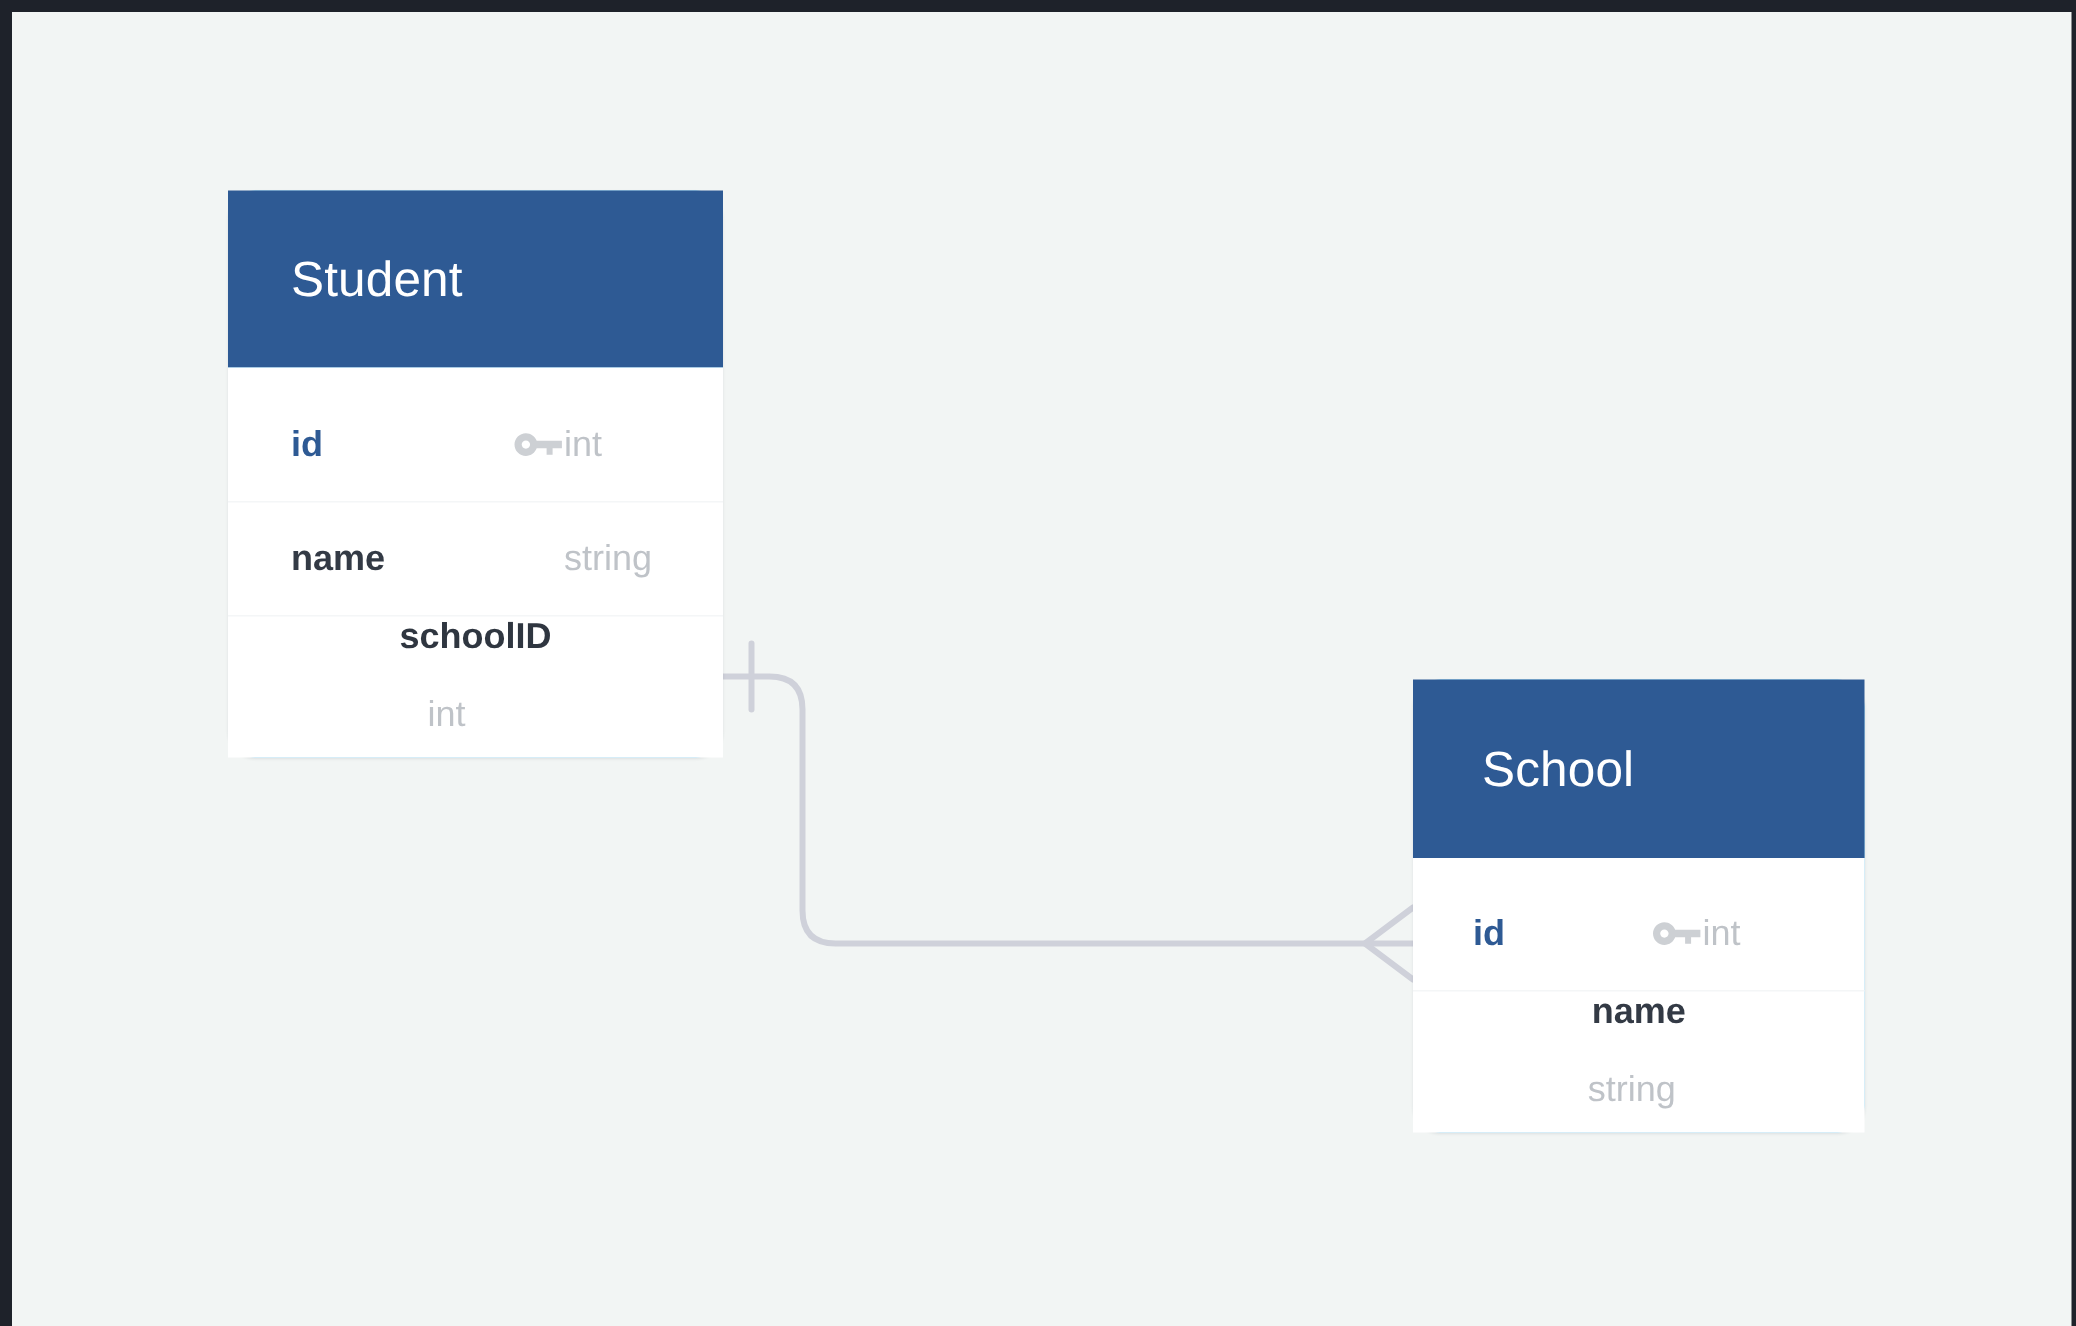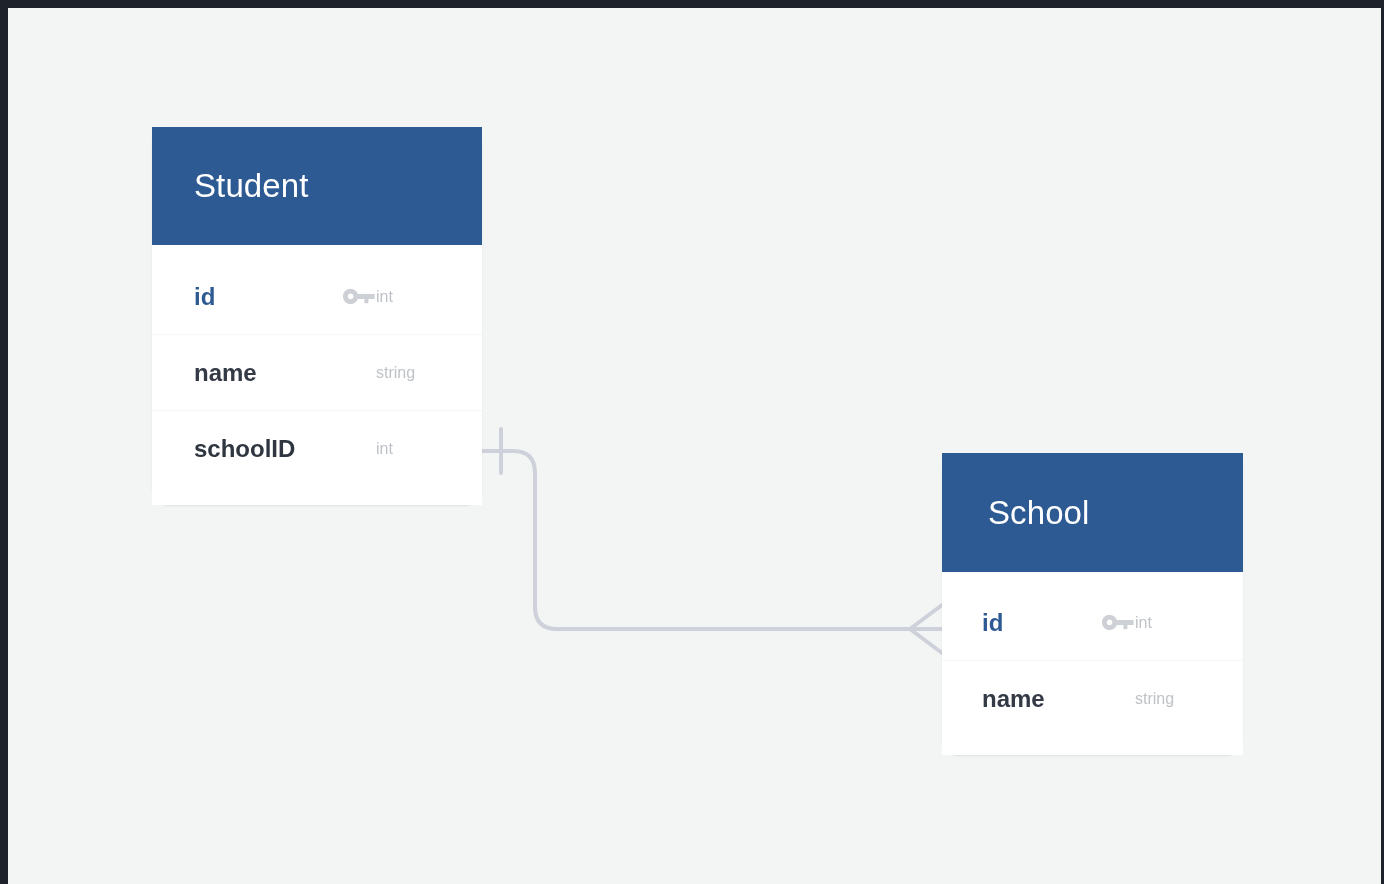--- a/index.html
+++ b/index.html
@@ -67,20 +67,21 @@
   }
   .attr-row {
     display: flex;
     align-items: center;
     box-sizing: border-box;
     border-bottom: 1px solid #f4f6f7;
     justify-content: space-between;
   }
   .attr-row:last-child {
     border-bottom: none;
+    flex-direction: column;
   }
   .attr-name {
     font-size: 24px;
     color: #333a45;
     white-space: nowrap;
     font-weight: bold;
   }
   .attr-name.is-pk {
     color: #2e5a94;
     font-weight: bold;
@@ -95,21 +96,21 @@
   }
   .attr-key-icon {
     display: inline-flex;
     align-items: center;
     justify-content: center;
     width: 34px;
     height: 24px;
     flex: none;
   }
   .attr-type {
-    font-size: 16px;
+    font-size: 24px;
     color: #bfc3c8;
     white-space: nowrap;
     text-align: left;
     flex: none;
   }
 
   
   #entity-student {
     left: 144px;
     top: 119px;

